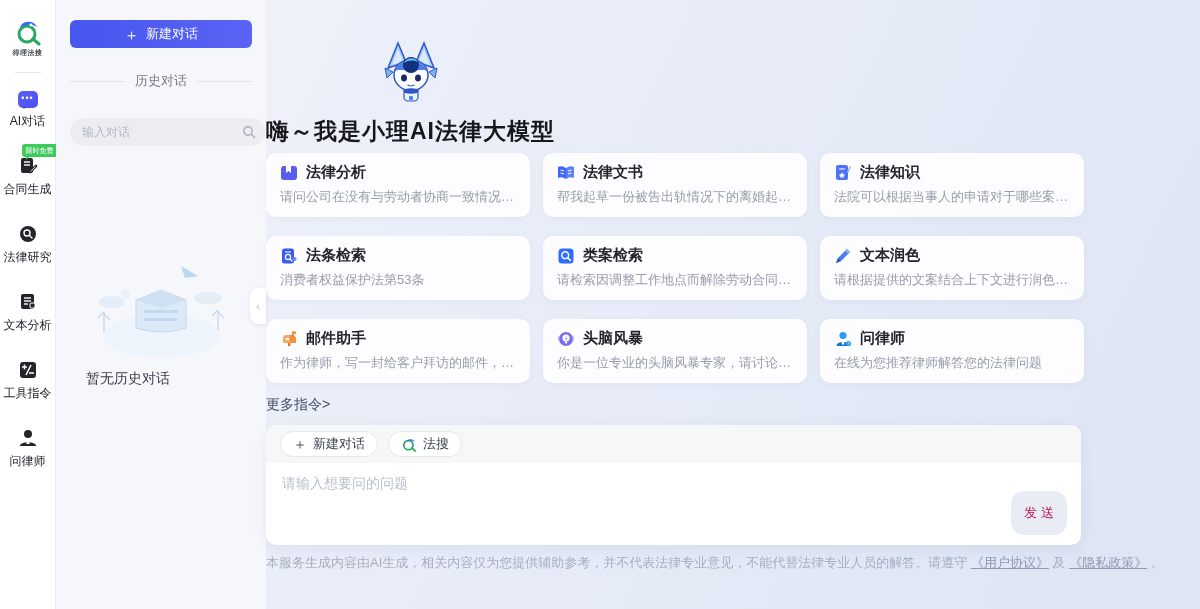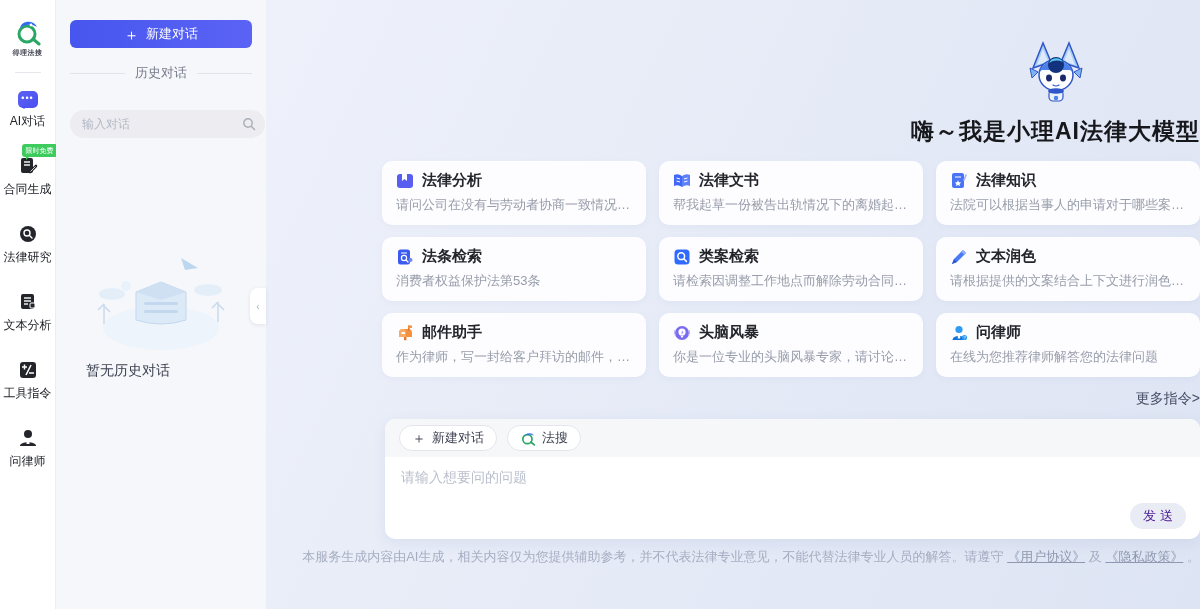--- a/index.html
+++ b/index.html
@@ -17,54 +17,54 @@
   .nav-badge { position:absolute; top:-12px; left:18px; background:#3ecb5e; color:#fff; font-size:7px; line-height:1; padding:3px 4px; border-radius:3px; white-space:nowrap; }
   .nav-badge:after { content:""; position:absolute; left:4px; bottom:-3px; border:3px solid transparent; border-top-color:#3ecb5e; border-left-color:#3ecb5e; }
   .ai-bubble { width:20px; height:17px; background:linear-gradient(135deg,#5a62f2,#4a4ff0); border-radius:5px; position:relative; display:flex; align-items:center; justify-content:center; }
   .ai-bubble:after { content:""; position:absolute; left:3px; bottom:-4px; border:3px solid transparent; border-top-color:#4a4ff0; }
   .ai-bubble span { color:#fff; font-size:9px; letter-spacing:1px; line-height:0; margin-top:-3px; }
 
   
   .history { width:210px; background:#f6f7fa; flex-shrink:0; display:flex; flex-direction:column; align-items:center; position:relative; }
   .new-chat-btn { margin-top:20px; width:182px; height:28px; border:none; border-radius:6px; background:linear-gradient(90deg,#4756ee,#5b63f5); color:#fff; font-size:13px; display:flex; align-items:center; justify-content:center; gap:7px; cursor:pointer; font-family:inherit; }
   .new-chat-btn .plus { font-size:15px; font-weight:400; line-height:1; }
-  .hist-divider { margin-top:16px; display:flex; align-items:center; gap:10px; width:182px; }
+  .hist-divider { margin-top:24px; display:flex; align-items:center; gap:10px; width:182px; }
   .hist-divider .line { flex:1; height:1px; background:#e2e3ea; }
   .hist-divider .txt { font-size:13px; color:#767c8b; white-space:nowrap; }
   .search-row { margin-top:28px; width:182px; display:flex; gap:6px; align-items:center; }
   .search-input { flex:1; height:28px; background:#ececf1; border:none; border-radius:14px; padding:0 28px 0 12px; font-size:12px; color:#3c4150; font-family:inherit; }
   .search-input::placeholder { color:#b3b8c4; }
   .search-wrap { position:relative; flex:1; display:flex; }
   .search-wrap svg { position:absolute; right:9px; top:7px; }
   .trash-btn { width:28px; height:28px; border-radius:14px; background:#e7e8ee; border:none; display:flex; align-items:center; justify-content:center; cursor:pointer; flex-shrink:0; }
   .empty-wrap { margin-top:118px; display:flex; flex-direction:column; align-items:flex-start; }
   .empty-text { font-size:14px; color:#3c4150; margin-top:10px; }
 
   
   .collapse-handle { position:absolute; left:250px; top:288px; width:16px; height:36px; background:#fff; border-radius:8px 0 0 8px; box-shadow:0 1px 4px rgba(60,80,140,0.12); display:flex; align-items:center; justify-content:center; color:#a9b0bf; font-size:10px; cursor:pointer; z-index:5; }
 
   
-  .main { flex:1; background:linear-gradient(115deg,#eef1fa 0%,#e6ebf7 45%,#dde4f3 100%); display:flex; flex-direction:column; align-items:flex-end; position:relative; }
+  .main { flex:1; background:linear-gradient(115deg,#eef1fa 0%,#e6ebf7 45%,#dde4f3 100%); display:flex; flex-direction:column; align-items:flex-start; position:relative; }
   .hero { margin-top:40px; display:flex; flex-direction:column; align-items:center; }
   .page-title { font-size:23px; font-weight:700; color:#17181c; margin-top:10px; letter-spacing:1px; }
-  .grid { margin-top:14px; display:grid; grid-template-columns:repeat(3,264px); gap:12px 13px; }
+  .grid { margin-top:6px; display:grid; grid-template-columns:repeat(3,264px); gap:19px 13px; }
   .card { background:#fdfdff; border-radius:10px; padding:10px 14px; height:64px; box-shadow:0 2px 6px rgba(90,110,170,0.05); cursor:pointer; overflow:hidden; }
   .card-head { display:flex; align-items:center; gap:8px; }
   .card-title { font-size:15px; font-weight:700; color:#23252b; }
   .card-desc { margin-top:6px; font-size:13px; color:#979daa; white-space:nowrap; overflow:hidden; text-overflow:ellipsis; }
   .more-link { margin-top:13px; font-size:14px; color:#454c63; cursor:pointer; }
 
   
   .composer { margin-top:11px; width:815px; height:120px; background:#fff; border-radius:10px; box-shadow:0 4px 14px rgba(90,110,170,0.10); position:relative; overflow:hidden; }
   .composer-strip { height:38px; background:#f6f7f9; display:flex; align-items:center; gap:10px; padding:0 14px; border-radius:10px 10px 0 0; }
   .pill-btn { height:26px; background:#fff; border:1px solid #e4e6ec; border-radius:13px; display:flex; align-items:center; gap:6px; padding:0 12px; font-size:13px; color:#3c4150; cursor:pointer; font-family:inherit; }
   .pill-btn .plus { font-size:14px; color:#4a4f5c; line-height:1; }
   .composer-input { display:block; width:100%; border:none; resize:none; outline:none; padding:12px 16px 0; font-size:14px; color:#3c4150; font-family:inherit; background:transparent; }
   .composer-input::placeholder { color:#b9bfcc; }
-  .send-btn { position:absolute; right:14px; bottom:10px; width:56px; height:26px; background:#e9ecf4; border:none; border-radius:13px; color:#4c1d95; font-size:13px; letter-spacing:4px; padding-left:4px; cursor:pointer; font-family:Liberation Serif, serif; }
+  .send-btn { position:absolute; right:14px; bottom:10px; width:56px; height:44px; background:#e9ecf4; border:none; border-radius:13px; color:#be185d; font-size:13px; letter-spacing:4px; padding-left:4px; cursor:pointer; font-family:Liberation Serif, serif; }
 
   .footer-note { margin-top:9px; font-size:13px; color:#a7aec2; }
   .footer-note a { color:#8f98b0; text-decoration:underline; cursor:pointer; }
 </style>
 </head>
 <body>
 
 <div class="app">
 
   <aside class="rail">

